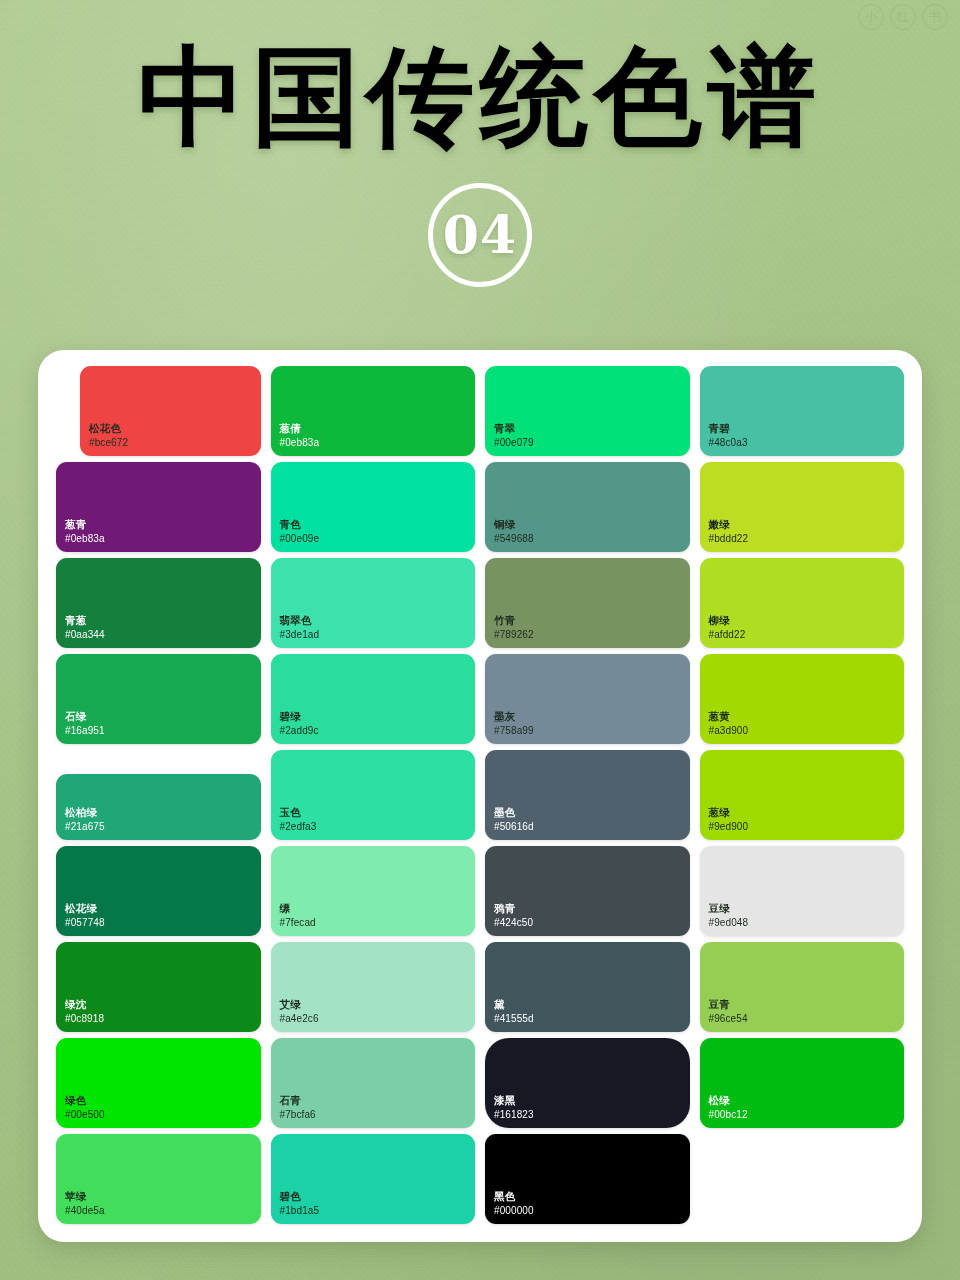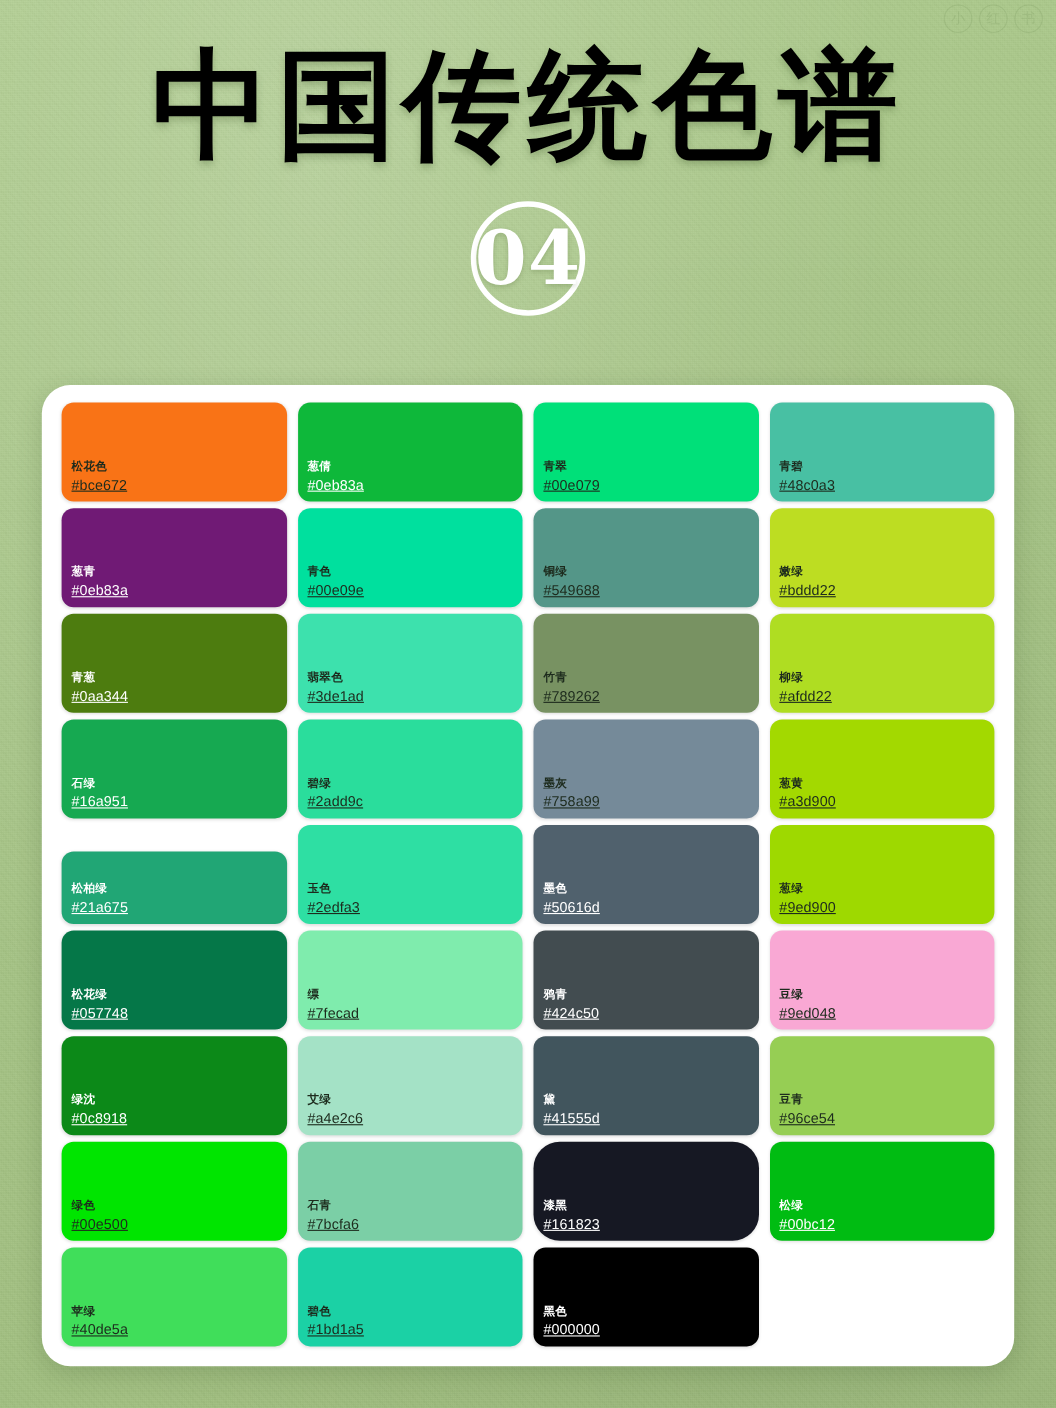--- a/index.html
+++ b/index.html
@@ -73,21 +73,21 @@
     letter-spacing: 6px;
     text-shadow: 0 3px 7px rgba(70,95,45,.30);
   }
   #issue-badge {
     margin: 26px auto 0;
     width: 104px; height: 104px;
     border: 5px solid #ffffff;
     border-radius: 50%;
     display: flex; align-items: center; justify-content: center;
     font-family: "DejaVu Serif", "Liberation Serif", serif;
-    font-size: 68px;
+    font-size: 52px;
     font-weight: 700;
     color: #ffffff;
     letter-spacing: 1px;
     text-shadow: 0 2px 5px rgba(70,95,45,.25);
   }
 
   
   #palette-card {
     position: absolute;
     left: 38px;
@@ -125,25 +125,24 @@
     bottom: 7px;
     line-height: 1.32;
   }
   .swatch-name {
     font-size: 10.5px;
     font-weight: 700;
     letter-spacing: .3px;
     display: block;
   }
   .swatch-hex {
-    font-size: 13px;
+    font-size: 10px;
     font-weight: 400;
     letter-spacing: .1px;
     display: block;
-    text-decoration: underline;
   }
   .light-text .swatch-name,
   .light-text .swatch-hex { color: #ffffff; }
   .dark-text .swatch-name,
   .dark-text .swatch-hex { color: #1d2b1d; }
 </style>
 </head>
 <body>
 
 <div id="page-bg"></div>
@@ -155,21 +154,21 @@
   <span class="wm-dot">书</span>
 </div>
 
 <header>
   <h1 id="main-title">中国传统色谱</h1>
   <div id="issue-badge">04</div>
 </header>
 
 <section id="palette-card">
   <div id="swatch-grid">
-      <div class="swatch dark-text" style="background: #f97316;">
+      <div class="swatch dark-text" style="background: #ef4444; margin-left: 24px;">
         <div class="swatch-labels">
           <span class="swatch-name">松花色</span>
           <span class="swatch-hex">#bce672</span>
         </div>
       </div>
       <div class="swatch light-text" style="background: rgb(14, 184, 58);">
         <div class="swatch-labels">
           <span class="swatch-name">葱倩</span>
           <span class="swatch-hex">#0eb83a</span>
         </div>
@@ -203,21 +202,21 @@
           <span class="swatch-name">铜绿</span>
           <span class="swatch-hex">#549688</span>
         </div>
       </div>
       <div class="swatch dark-text" style="background: rgb(189, 221, 34);">
         <div class="swatch-labels">
           <span class="swatch-name">嫩绿</span>
           <span class="swatch-hex">#bddd22</span>
         </div>
       </div>
-      <div class="swatch light-text" style="background: #4d7c0f;">
+      <div class="swatch light-text" style="background: #15803d;">
         <div class="swatch-labels">
           <span class="swatch-name">青葱</span>
           <span class="swatch-hex">#0aa344</span>
         </div>
       </div>
       <div class="swatch dark-text" style="background: rgb(61, 225, 173);">
         <div class="swatch-labels">
           <span class="swatch-name">翡翠色</span>
           <span class="swatch-hex">#3de1ad</span>
         </div>
@@ -293,21 +292,21 @@
           <span class="swatch-name">缥</span>
           <span class="swatch-hex">#7fecad</span>
         </div>
       </div>
       <div class="swatch light-text" style="background: rgb(66, 76, 80);">
         <div class="swatch-labels">
           <span class="swatch-name">鸦青</span>
           <span class="swatch-hex">#424c50</span>
         </div>
       </div>
-      <div class="swatch dark-text" style="background: #f9a8d4;">
+      <div class="swatch dark-text" style="background: #e5e5e5;">
         <div class="swatch-labels">
           <span class="swatch-name">豆绿</span>
           <span class="swatch-hex">#9ed048</span>
         </div>
       </div>
       <div class="swatch light-text" style="background: rgb(12, 137, 24);">
         <div class="swatch-labels">
           <span class="swatch-name">绿沈</span>
           <span class="swatch-hex">#0c8918</span>
         </div>

